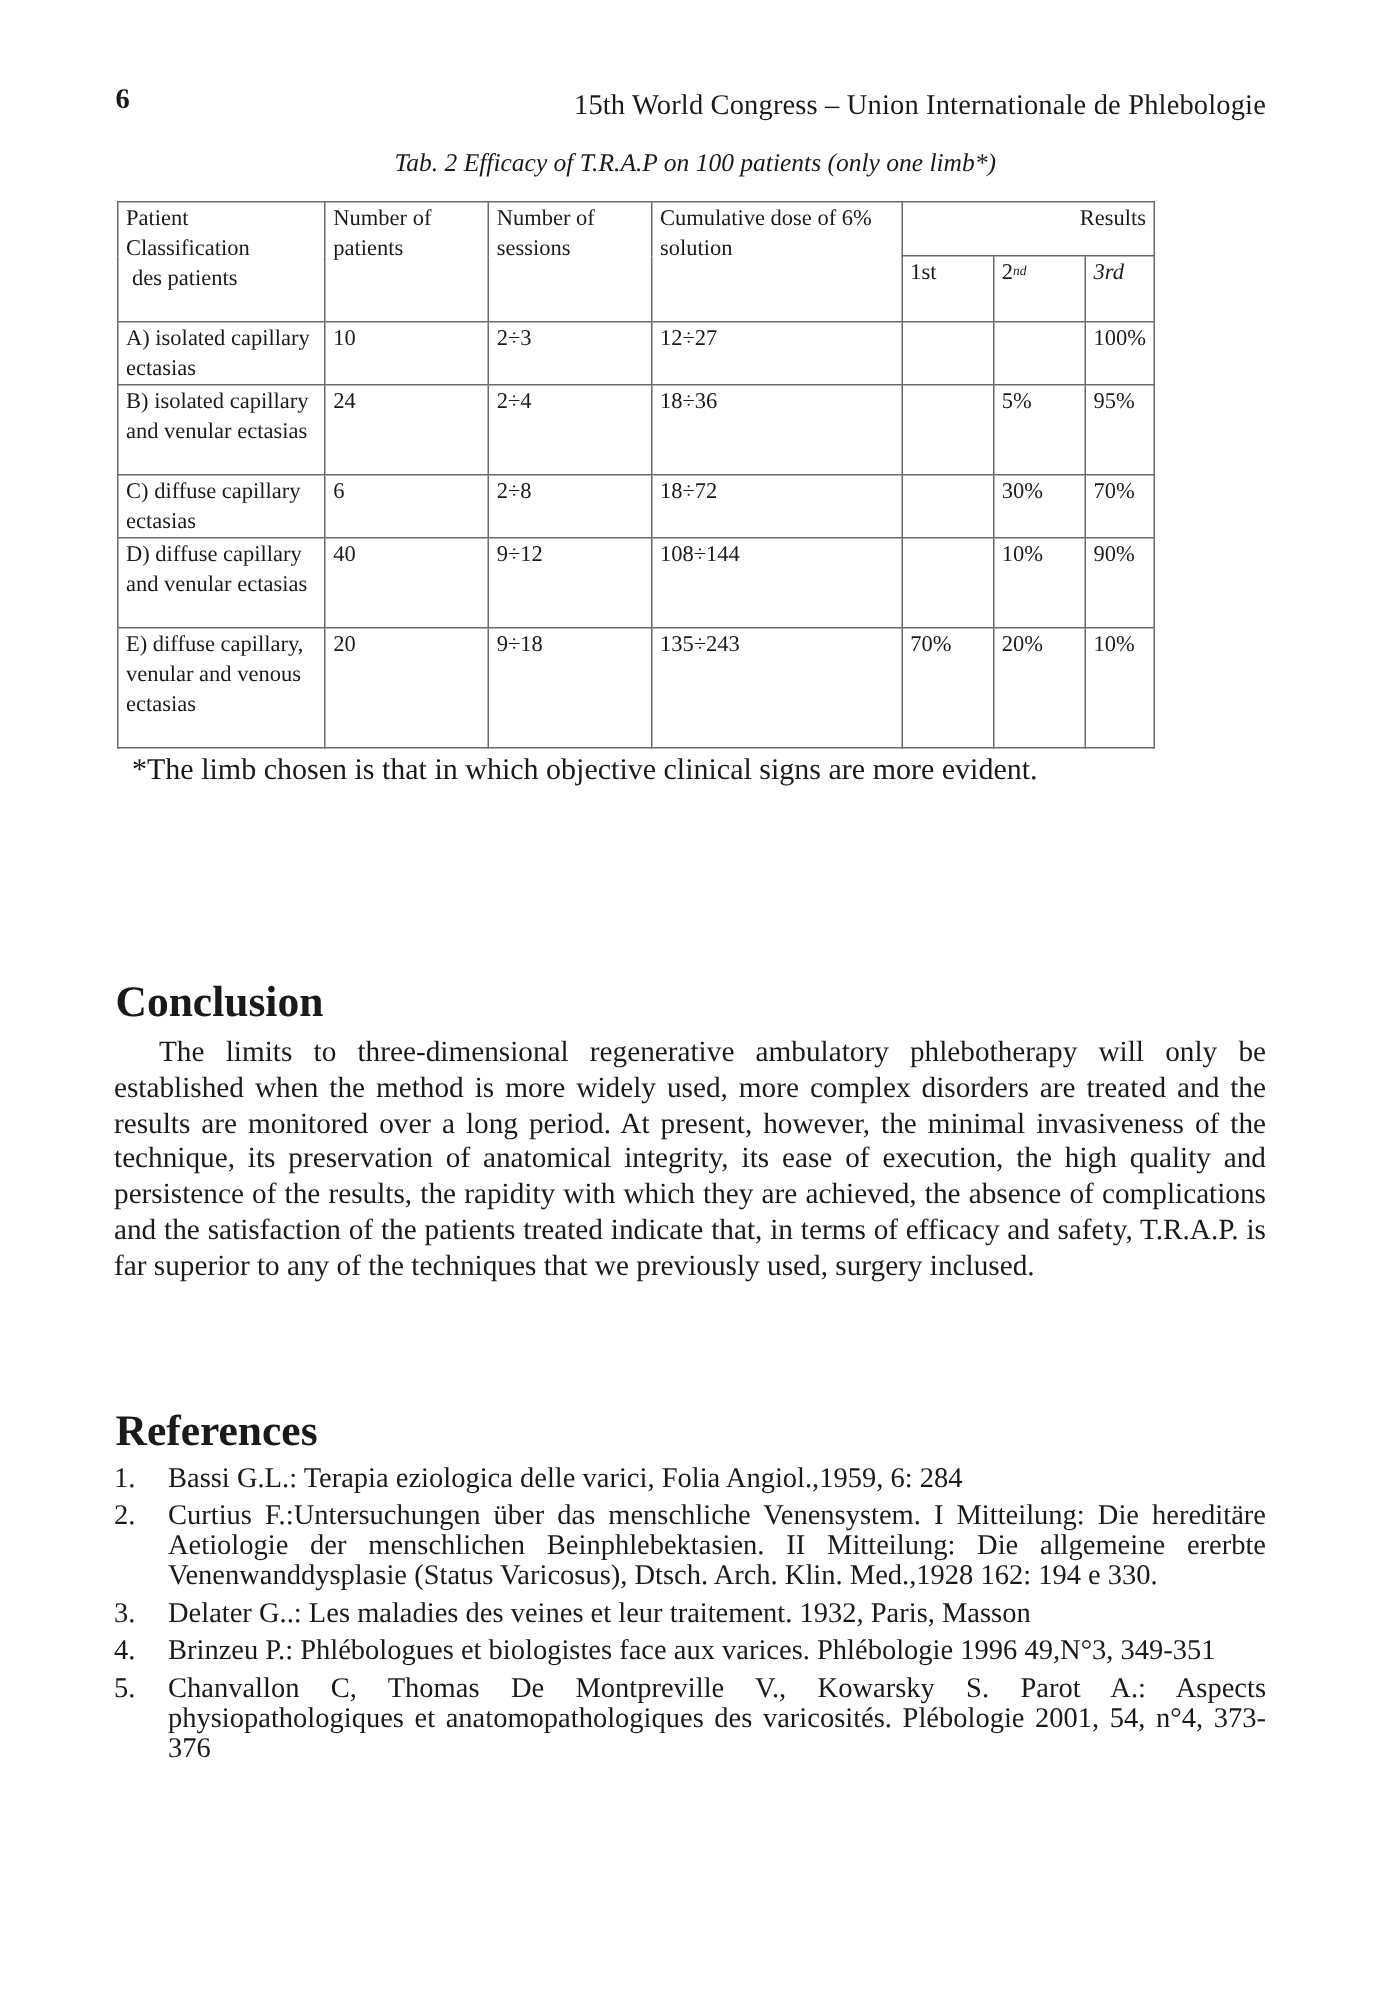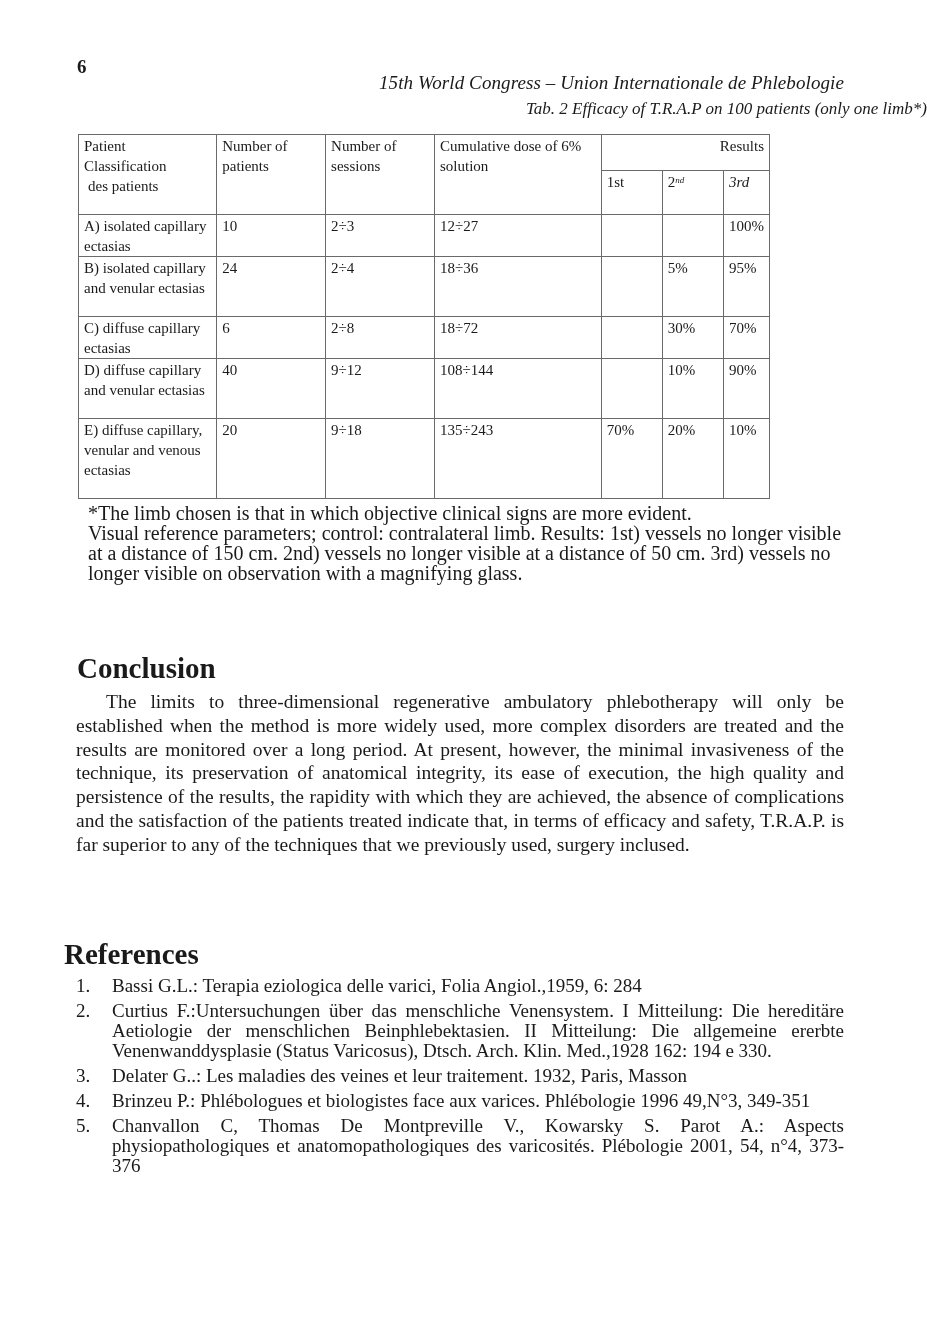--- a/index.html
+++ b/index.html
@@ -2,22 +2,22 @@
 <html><head>
 <meta charset="utf-8">
 <style>
   html, body { margin: 0; padding: 0; background: #ffffff; }
   body {
     width: 927px; height: 1335px; position: relative; overflow: hidden;
     font-family: "Liberation Serif", "DejaVu Serif", serif; color: #1a1a1a;
   }
   .page-header { position: absolute; top: 56px; left: 77px; width: 767px; height: 26px; }
   .page-number { position: absolute; left: 0; top: 0; font-weight: bold; font-size: 19px; }
-  .running-title { position: absolute; right: 0; top: 16px; font-style: italic; font-size: 19px; letter-spacing: 0.1px; }
-  .table-caption { position: absolute; top: 99px; left: 0; width: 927px; text-align: right; font-style: italic; font-size: 17px; }
+  .running-title { position: absolute; right: 0; top: 4px; font-size: 19px; letter-spacing: 0.1px; }
+  .table-caption { position: absolute; top: 99px; left: 0; width: 927px; text-align: center; font-style: italic; font-size: 17px; }
 
   table.data-table {
     position: absolute; top: 134px; left: 78px; width: 692px;
     border-collapse: collapse; font-size: 15px; line-height: 20px;
   }
   table.data-table td {
     border: 1.5px solid #6a6a6a; vertical-align: top; padding: 1px 5px 0 5px;
   }
   .col-class { width: 131px; }
   .col-pat { width: 102px; }
@@ -36,21 +36,21 @@
     position: absolute; top: 503px; left: 88px; width: 760px;
     font-size: 20px; line-height: 20px; text-align: left;
   }
 
   h2 { margin: 0; font-weight: bold; font-size: 29px; }
   .conclusion-heading { position: absolute; top: 652px; left: 77px; }
   .conclusion-body {
     position: absolute; top: 690px; left: 76px; width: 768px;
     font-size: 19.5px; line-height: 23.8px; text-align: justify; text-indent: 30px; margin: 0;
   }
-  .references-heading { position: absolute; top: 938px; left: 64px; }
+  .references-heading { position: absolute; top: 938px; left: 77px; }
   ol.references {
     position: absolute; top: 976px; left: 76px; width: 768px; margin: 0; padding: 0; list-style: none;
     font-size: 19px; line-height: 20px;
   }
   ol.references li { position: relative; padding-left: 36px; text-align: justify; margin-bottom: 5px; }
   ol.references li .ref-num { position: absolute; left: 0; top: 0; }
 </style>
 </head>
 <body>
 
@@ -124,21 +124,20 @@
         <td>135÷243</td>
         <td>70%</td>
         <td>20%</td>
         <td>10%</td>
       </tr>
     </tbody>
 </table>
 
 <div class="table-notes">
   <div>*The limb chosen is that in which objective clinical signs are more evident.</div>
-  <div>Visual reference parameters; control: contralateral limb. Results: 1st) vessels no longer visible at a distance of 150 cm. 2nd) vessels no longer visible at a distance of 50 cm. 3rd) vessels no longer visible on observation with a magnifying glass.</div>
 </div>
 
 <h2 class="conclusion-heading">Conclusion</h2>
 <p class="conclusion-body">The limits to three-dimensional regenerative ambulatory phlebotherapy will only be established when the method is more widely used, more complex disorders are treated and the results are monitored over a long period. At present, however, the minimal invasiveness of the technique, its preservation of anatomical integrity, its ease of execution, the high quality and persistence of the results, the rapidity with which they are achieved, the absence of complications and the satisfaction of the patients treated indicate that, in terms of efficacy and safety, T.R.A.P. is far superior to any of the techniques that we previously used, surgery inclused.</p>
 
 <h2 class="references-heading">References</h2>
 <ol class="references" id="references-list">
     <li><span class="ref-num">1.</span><span>Bassi G.L.: Terapia eziologica delle varici, Folia Angiol.,1959, 6: 284</span></li>
     <li><span class="ref-num">2.</span><span>Curtius F.:Untersuchungen über das menschliche Venensystem. I Mitteilung: Die hereditäre Aetiologie der menschlichen Beinphlebektasien. II Mitteilung: Die allgemeine ererbte Venenwanddysplasie (Status Varicosus), Dtsch. Arch. Klin. Med.,1928 162: 194 e 330.</span></li>
     <li><span class="ref-num">3.</span><span>Delater G..: Les maladies des veines et leur traitement. 1932, Paris, Masson</span></li>

